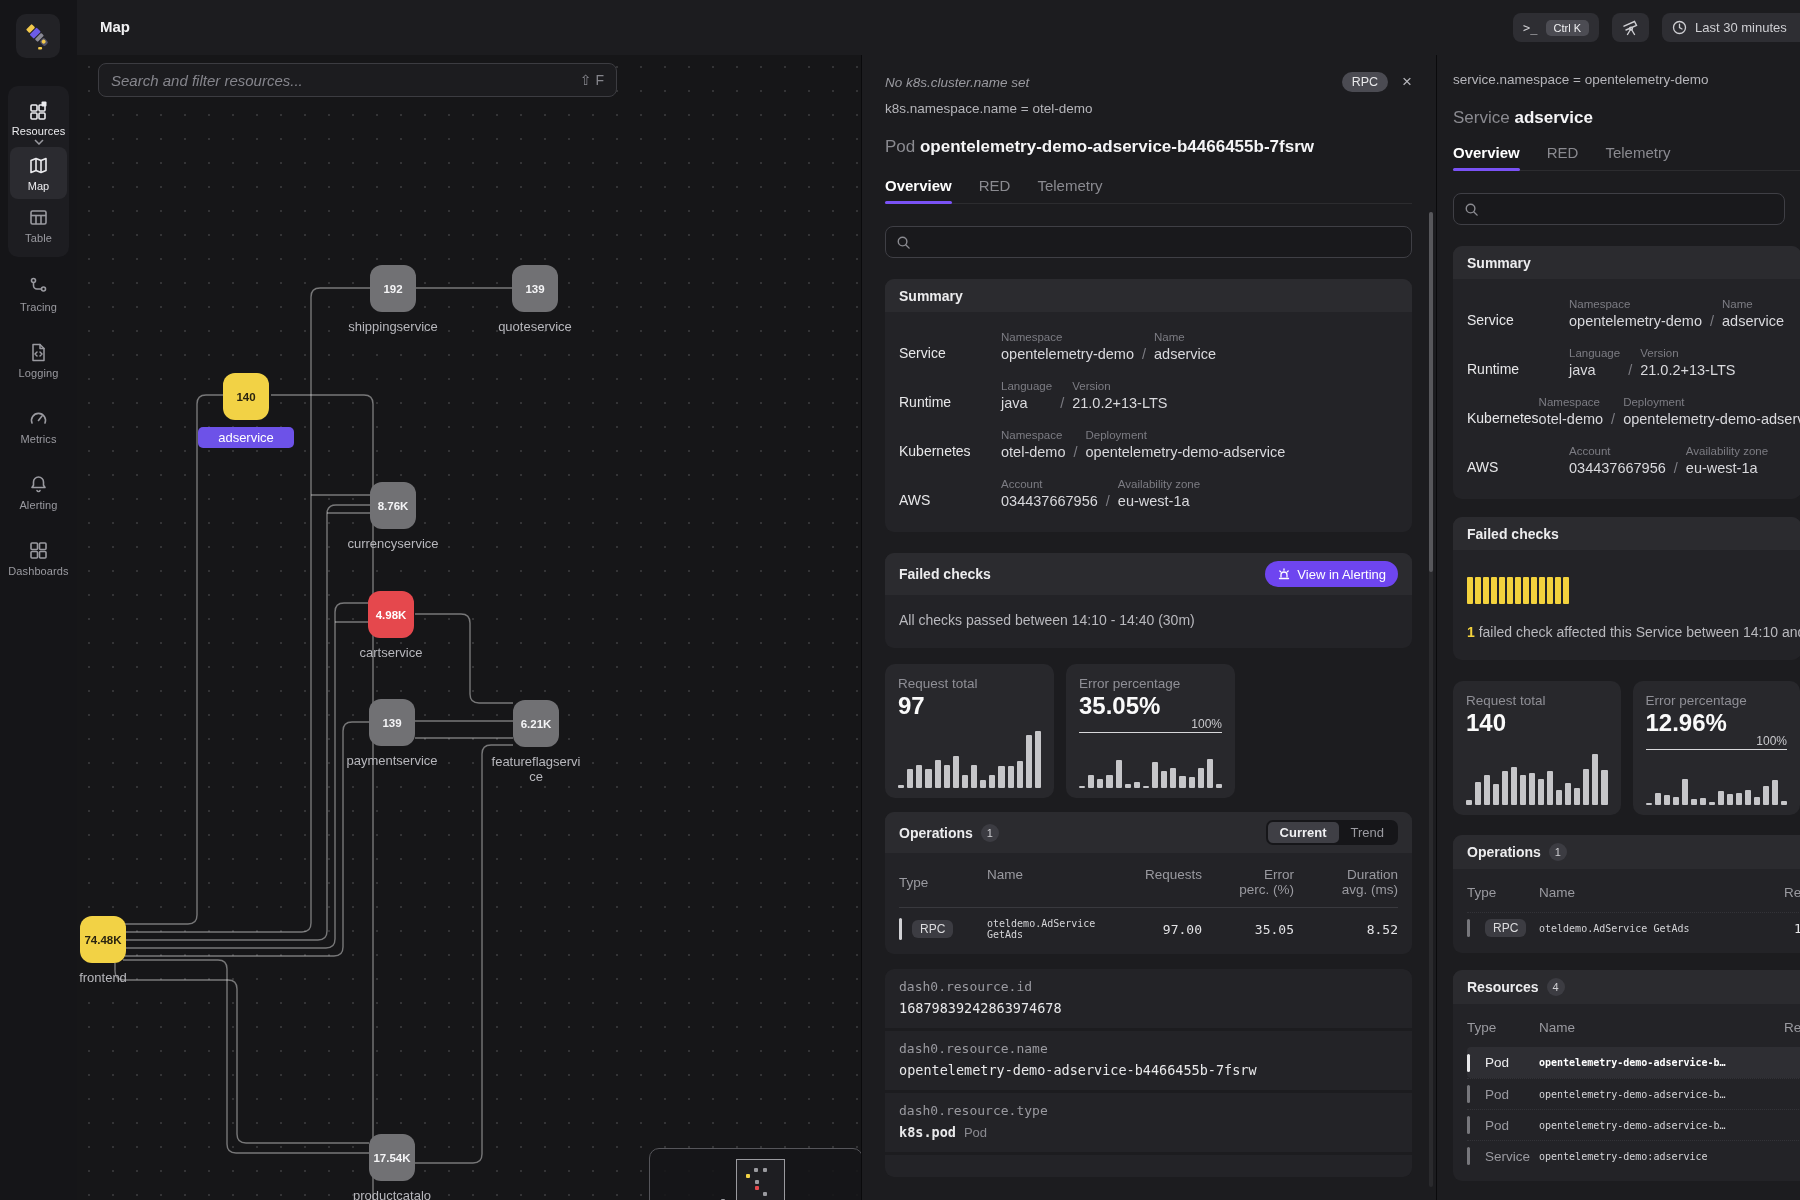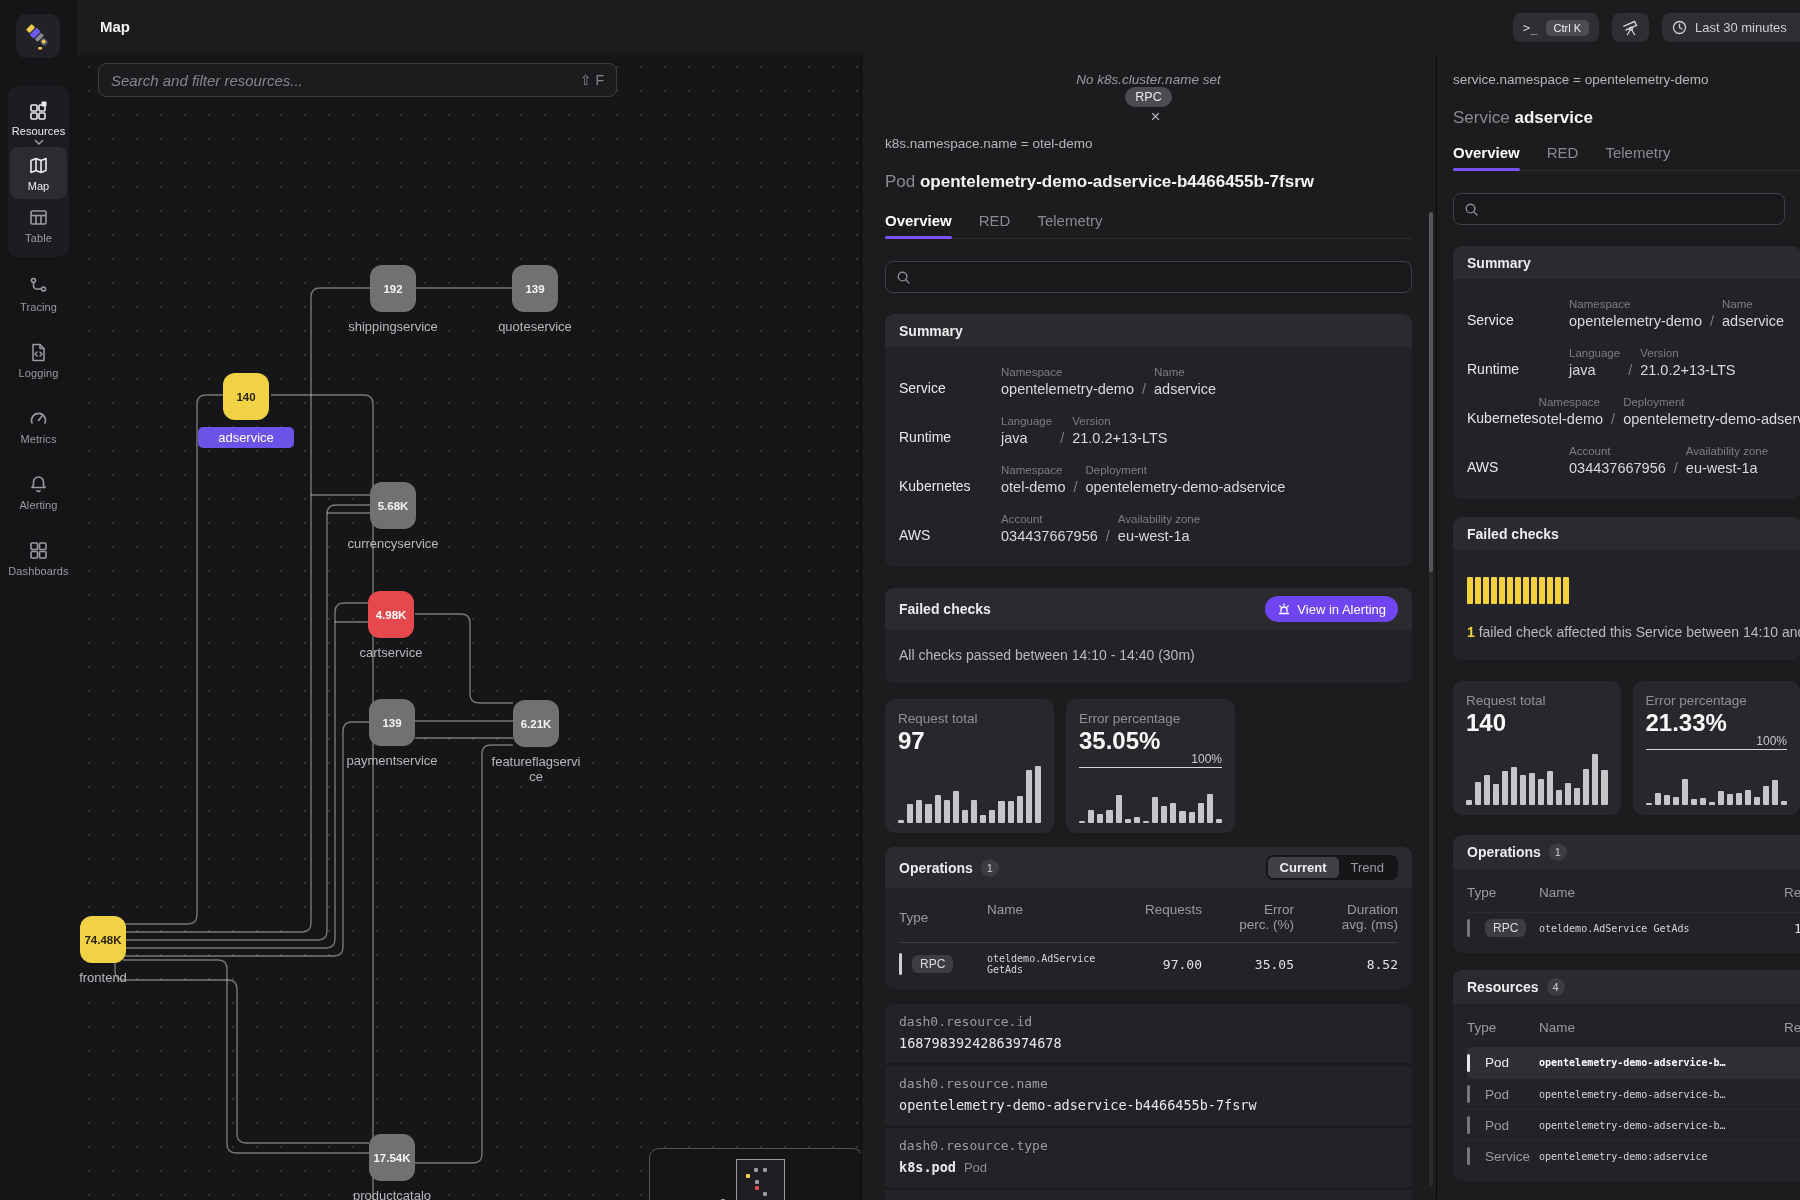--- a/index.html
+++ b/index.html
@@ -49,21 +49,21 @@
   .panel { position:absolute; top:55px; height:1145px; background:#1c1c1f; overflow:hidden; }
   #pod-panel { left:861px; width:575px; border-left:1px solid #0a0a0c; padding:17px 24px 0 23px; }
   #svc-panel { left:1436px; width:364px; border-left:1px solid #0a0a0c; padding:17px 0 0 16px; }
   .muted-it { color:#9a9aa0; font-size:13.5px; font-style:italic; }
   .ctx-line { color:#b5b5ba; font-size:13.5px; }
   .ent-row { margin-top:21px; font-size:17px; }
   .ent-type { color:#8a8a90; }
   .ent-name { color:#f4f4f6; font-weight:700; }
   .pill { background:#4b4b52; color:#e8e8ea; border-radius:11px; padding:3px 10px; font-size:12.5px; }
   .close-x { color:#b5b5ba; font-size:17px; cursor:pointer; margin-left:14px; }
-  .head-row1 { display:flex; align-items:center;flex-direction:column; }
+  .head-row1 { display:flex; align-items:center; }
   .head-row1 .sp { flex:1; }
   .tabs { display:flex; gap:27px; margin-top:20px; border-bottom:1px solid #2c2c2f; }
   .tab { font-size:15px; color:#8a8a90; padding-bottom:9px; position:relative; cursor:pointer; }
   .tab.active { color:#fff; font-weight:700; }
   .tab.active::after { content:""; position:absolute; left:0; right:0; bottom:-1px; height:3px; border-radius:2px; background:#7a52f5; }
   .searchbox { margin-top:22px; height:32px; background:#19191c; border:1px solid #3f3f45; border-radius:8px; display:flex; align-items:center; padding:0 10px; color:#8a8a90; }
   .card { margin-top:21px; border-radius:9px; overflow:hidden; background:#232327; }
   .card-head { background:#2b2b2f; padding:8px 14px; font-size:14px; font-weight:700; color:#ececee; display:flex; align-items:center; min-height:33px; }
   .card-head .sp { flex:1; }
   .count-badge { background:#3c3c42; color:#cfcfd2; width:18px; height:18px; border-radius:50%; font-size:11px; font-weight:400; display:inline-flex; align-items:center; justify-content:center; margin-left:8px; }
@@ -308,21 +308,21 @@
       <div class="node-label" style="left:261px;top:264px;width:110px">shippingservice</div>
       <div class="node t-neutral" style="left:435px;top:210px">
         <span class="node-val">139</span>
       </div>
       <div class="node-label" style="left:403px;top:264px;width:110px">quoteservice</div>
       <div class="node t-warning" style="left:146px;top:318px">
         <span class="node-val">140</span>
       </div>
       <div class="node-label badge" style="left:121px;top:372px;width:96px">adservice</div>
       <div class="node t-neutral" style="left:293px;top:427px">
-        <span class="node-val">5.68K</span>
+        <span class="node-val">8.76K</span>
       </div>
       <div class="node-label" style="left:260px;top:481px;width:112px">currencyservice</div>
       <div class="node t-critical" style="left:291px;top:536px">
         <span class="node-val">4.98K</span>
       </div>
       <div class="node-label" style="left:259px;top:590px;width:110px">cartservice</div>
       <div class="node t-neutral" style="left:292px;top:644px">
         <span class="node-val">139</span>
       </div>
       <div class="node-label" style="left:259px;top:698px;width:112px">paymentservice</div>
@@ -693,21 +693,21 @@
           <div class="bar" style="height:26%"></div>
           <div class="bar" style="height:38%"></div>
           <div class="bar" style="height:30%"></div>
           <div class="bar" style="height:62%"></div>
           <div class="bar" style="height:88%"></div>
           <div class="bar" style="height:60%"></div>
         </div>
       </div>
       <div class="metric-card" style="width:168px">
         <div class="m-title">Error percentage</div>
-        <div class="m-value">21.33%</div>
+        <div class="m-value">12.96%</div>
         <div class="m-axis">100%</div>
         <div class="m-chart short">
           <div class="bar" style="height:4%"></div>
           <div class="bar" style="height:26%"></div>
           <div class="bar" style="height:22%"></div>
           <div class="bar" style="height:18%"></div>
           <div class="bar" style="height:56%"></div>
           <div class="bar" style="height:12%"></div>
           <div class="bar" style="height:16%"></div>
           <div class="bar" style="height:6%"></div>

